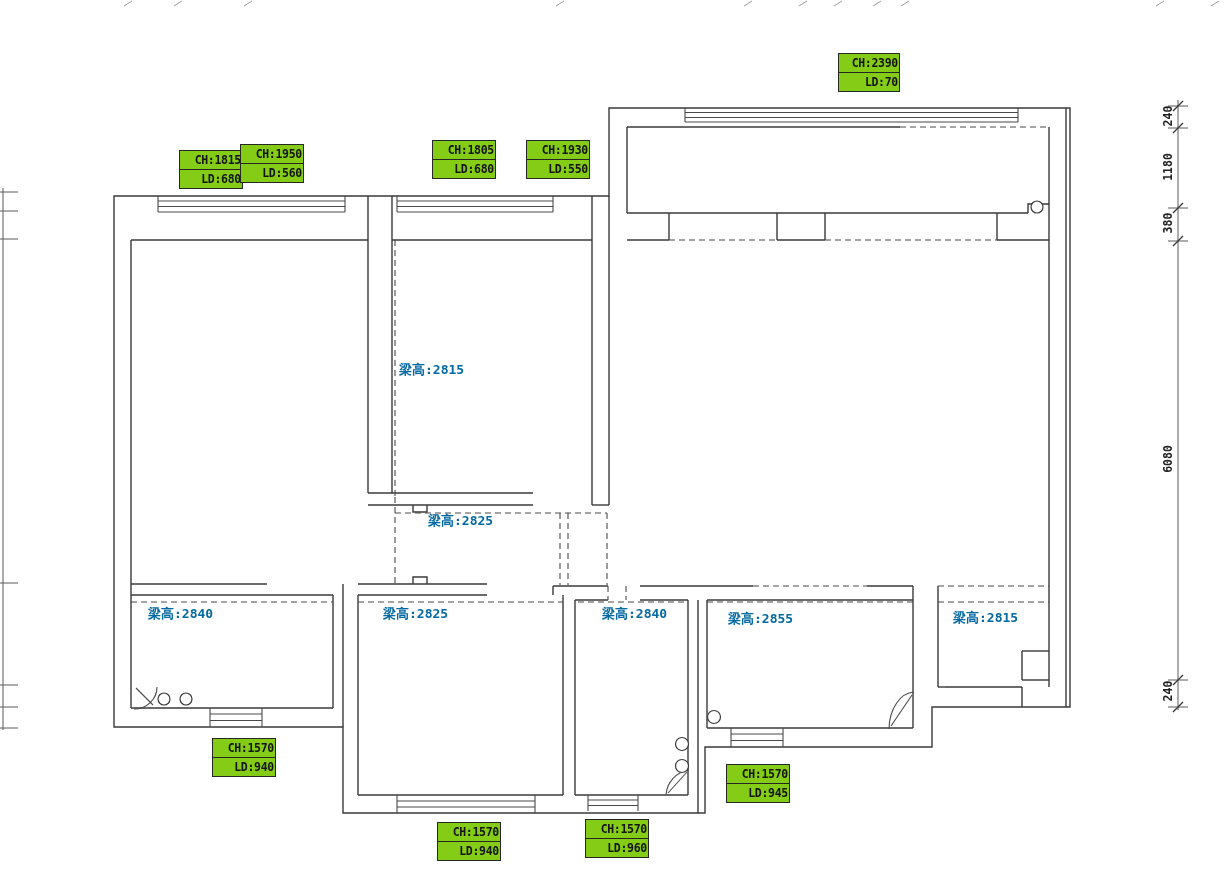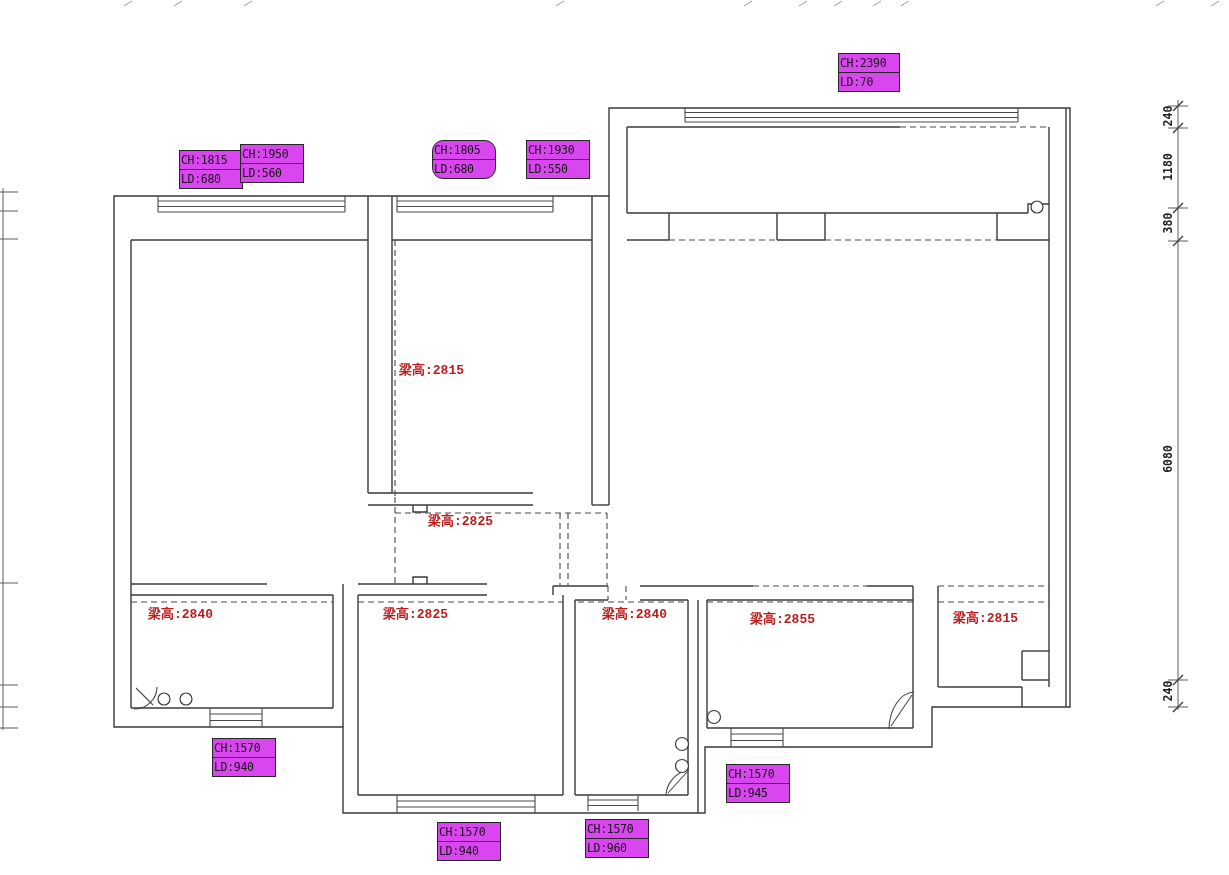--- a/index.html
+++ b/index.html
@@ -15,39 +15,38 @@
   .thin{stroke:#4a4a4a;stroke-width:1.1;fill:none;}
   .dash{stroke:#4a4a4a;stroke-width:1.1;fill:none;stroke-dasharray:6 4;}
   .dim{stroke:#5a5a5a;stroke-width:1;fill:none;}
   .tick{stroke:#3a3a3a;stroke-width:1.4;fill:none;}
   .topmark{stroke:#9a9a9a;stroke-width:1;fill:none;}
   .fix{stroke:#3a3a3a;stroke-width:1.2;fill:#ffffff;}
   .chld{
     position:absolute;
     width:62px;
     border:1.6px solid #262626;
-    background:#d946ef;
-    text-align:left;
+    background:#84cc16;
+    text-align:right;
     font-size:11.5px;
-    font-weight:400;
+    font-weight:700;
     color:#141414;
     letter-spacing:-0.3px;
     line-height:18px;
     z-index:3;
   }
   .chld .r1{border-bottom:1.6px solid #262626;padding:0 1px;}
   .chld .r2{padding:0 1px;}
   .beam{
     position:absolute;
     font-size:13px;
     font-weight:700;
-    color:#b91c1c;
+    color:#0369a1;
     white-space:nowrap;
     z-index:2;
-    font-family:Liberation Mono, monospace;
   }
   .vdim{
     position:absolute;
     width:44px;
     text-align:center;
     font-size:11.5px;
     font-weight:700;
     color:#222222;
     transform:rotate(-90deg);
     z-index:2;
@@ -192,21 +191,21 @@
   </svg>
 
   <div class="chld" style="left:179px;top:150px;">
     <div class="r1">CH:1815</div>
     <div class="r2">LD:680</div>
   </div>
   <div class="chld" style="left:240px;top:144px;">
     <div class="r1">CH:1950</div>
     <div class="r2">LD:560</div>
   </div>
-  <div class="chld" style="left:432px;top:140px;border-radius:11px;">
+  <div class="chld" style="left:432px;top:140px;">
     <div class="r1">CH:1805</div>
     <div class="r2">LD:680</div>
   </div>
   <div class="chld" style="left:526px;top:140px;">
     <div class="r1">CH:1930</div>
     <div class="r2">LD:550</div>
   </div>
   <div class="chld" style="left:838px;top:53px;width:60px;">
     <div class="r1">CH:2390</div>
     <div class="r2">LD:70</div>
@@ -227,21 +226,21 @@
   <div class="chld" style="left:726px;top:764px;">
     <div class="r1">CH:1570</div>
     <div class="r2">LD:945</div>
   </div>
 
   <div class="beam" style="left:399px;top:361px;">梁高:2815</div>
   <div class="beam" style="left:428px;top:512px;">梁高:2825</div>
   <div class="beam" style="left:148px;top:605px;">梁高:2840</div>
   <div class="beam" style="left:383px;top:605px;">梁高:2825</div>
   <div class="beam" style="left:602px;top:605px;">梁高:2840</div>
-  <div class="beam" style="left:750px;top:610px;">梁高:2855</div>
+  <div class="beam" style="left:728px;top:610px;">梁高:2855</div>
   <div class="beam" style="left:953px;top:609px;">梁高:2815</div>
 
   <div class="vdim" style="left:1146px;top:109px;">240</div>
   <div class="vdim" style="left:1146px;top:160px;">1180</div>
   <div class="vdim" style="left:1146px;top:216px;">380</div>
   <div class="vdim" style="left:1146px;top:452px;">6080</div>
   <div class="vdim" style="left:1146px;top:684px;">240</div>
 
 </div>
 

